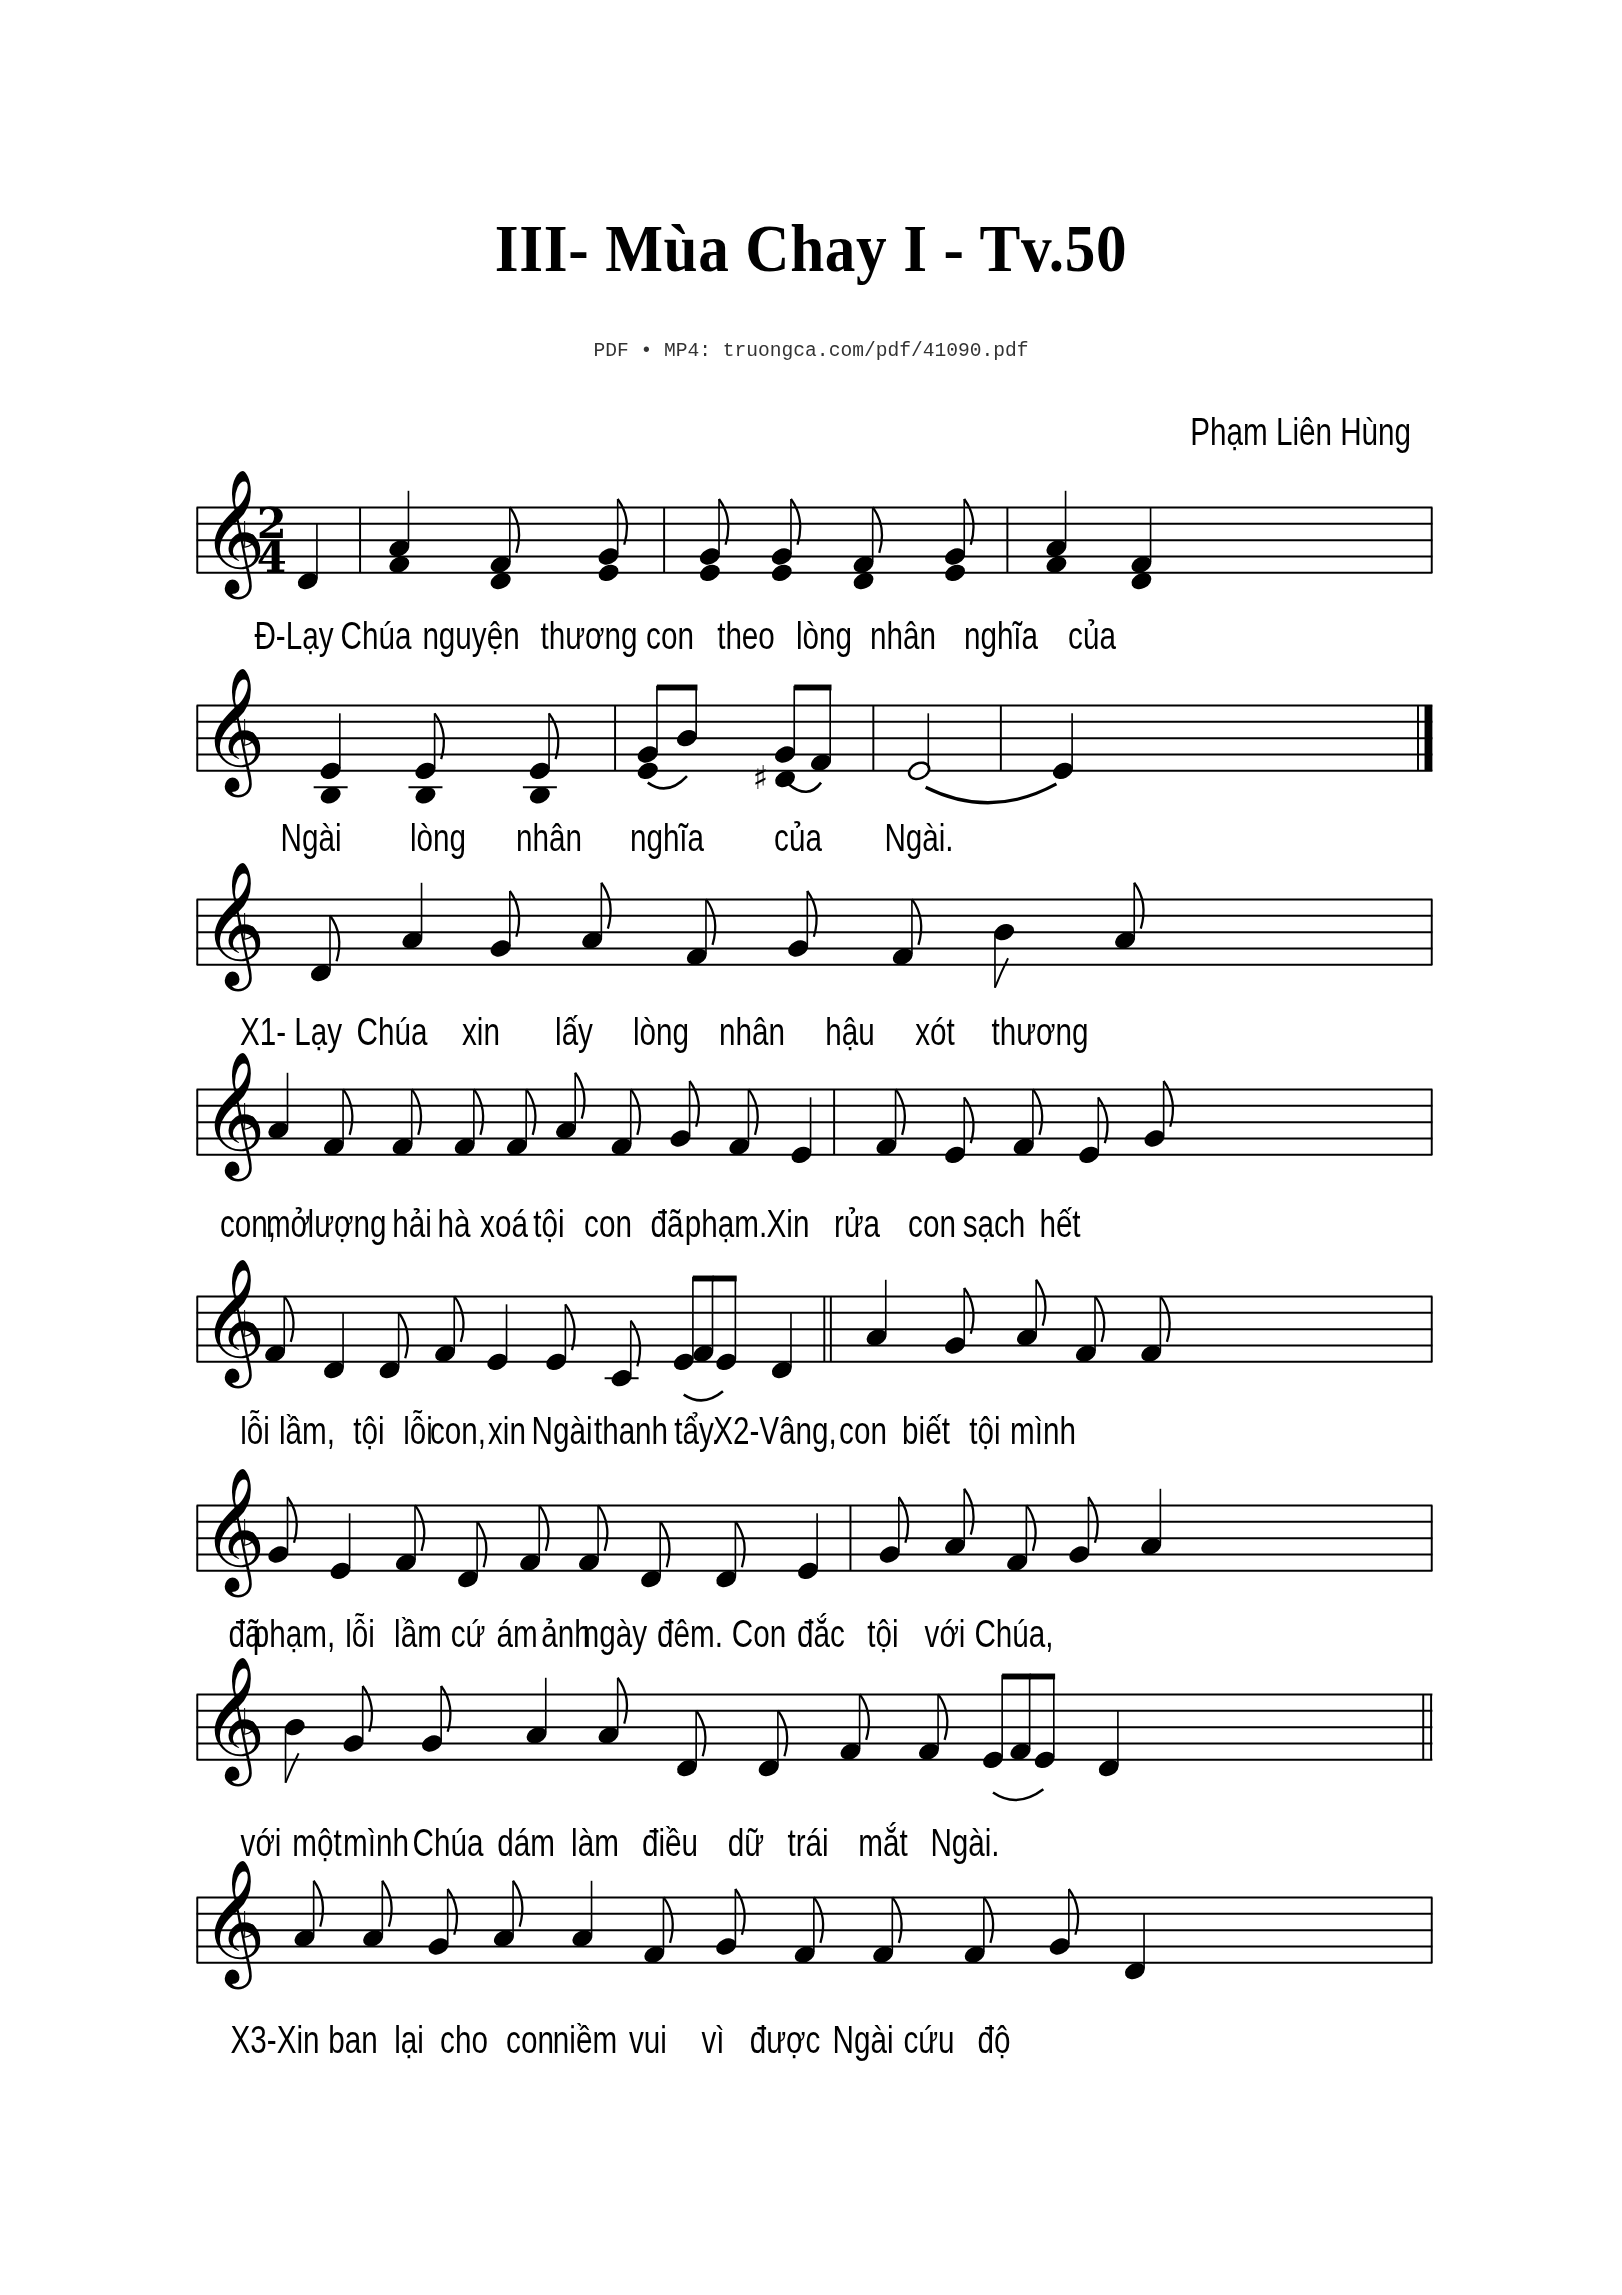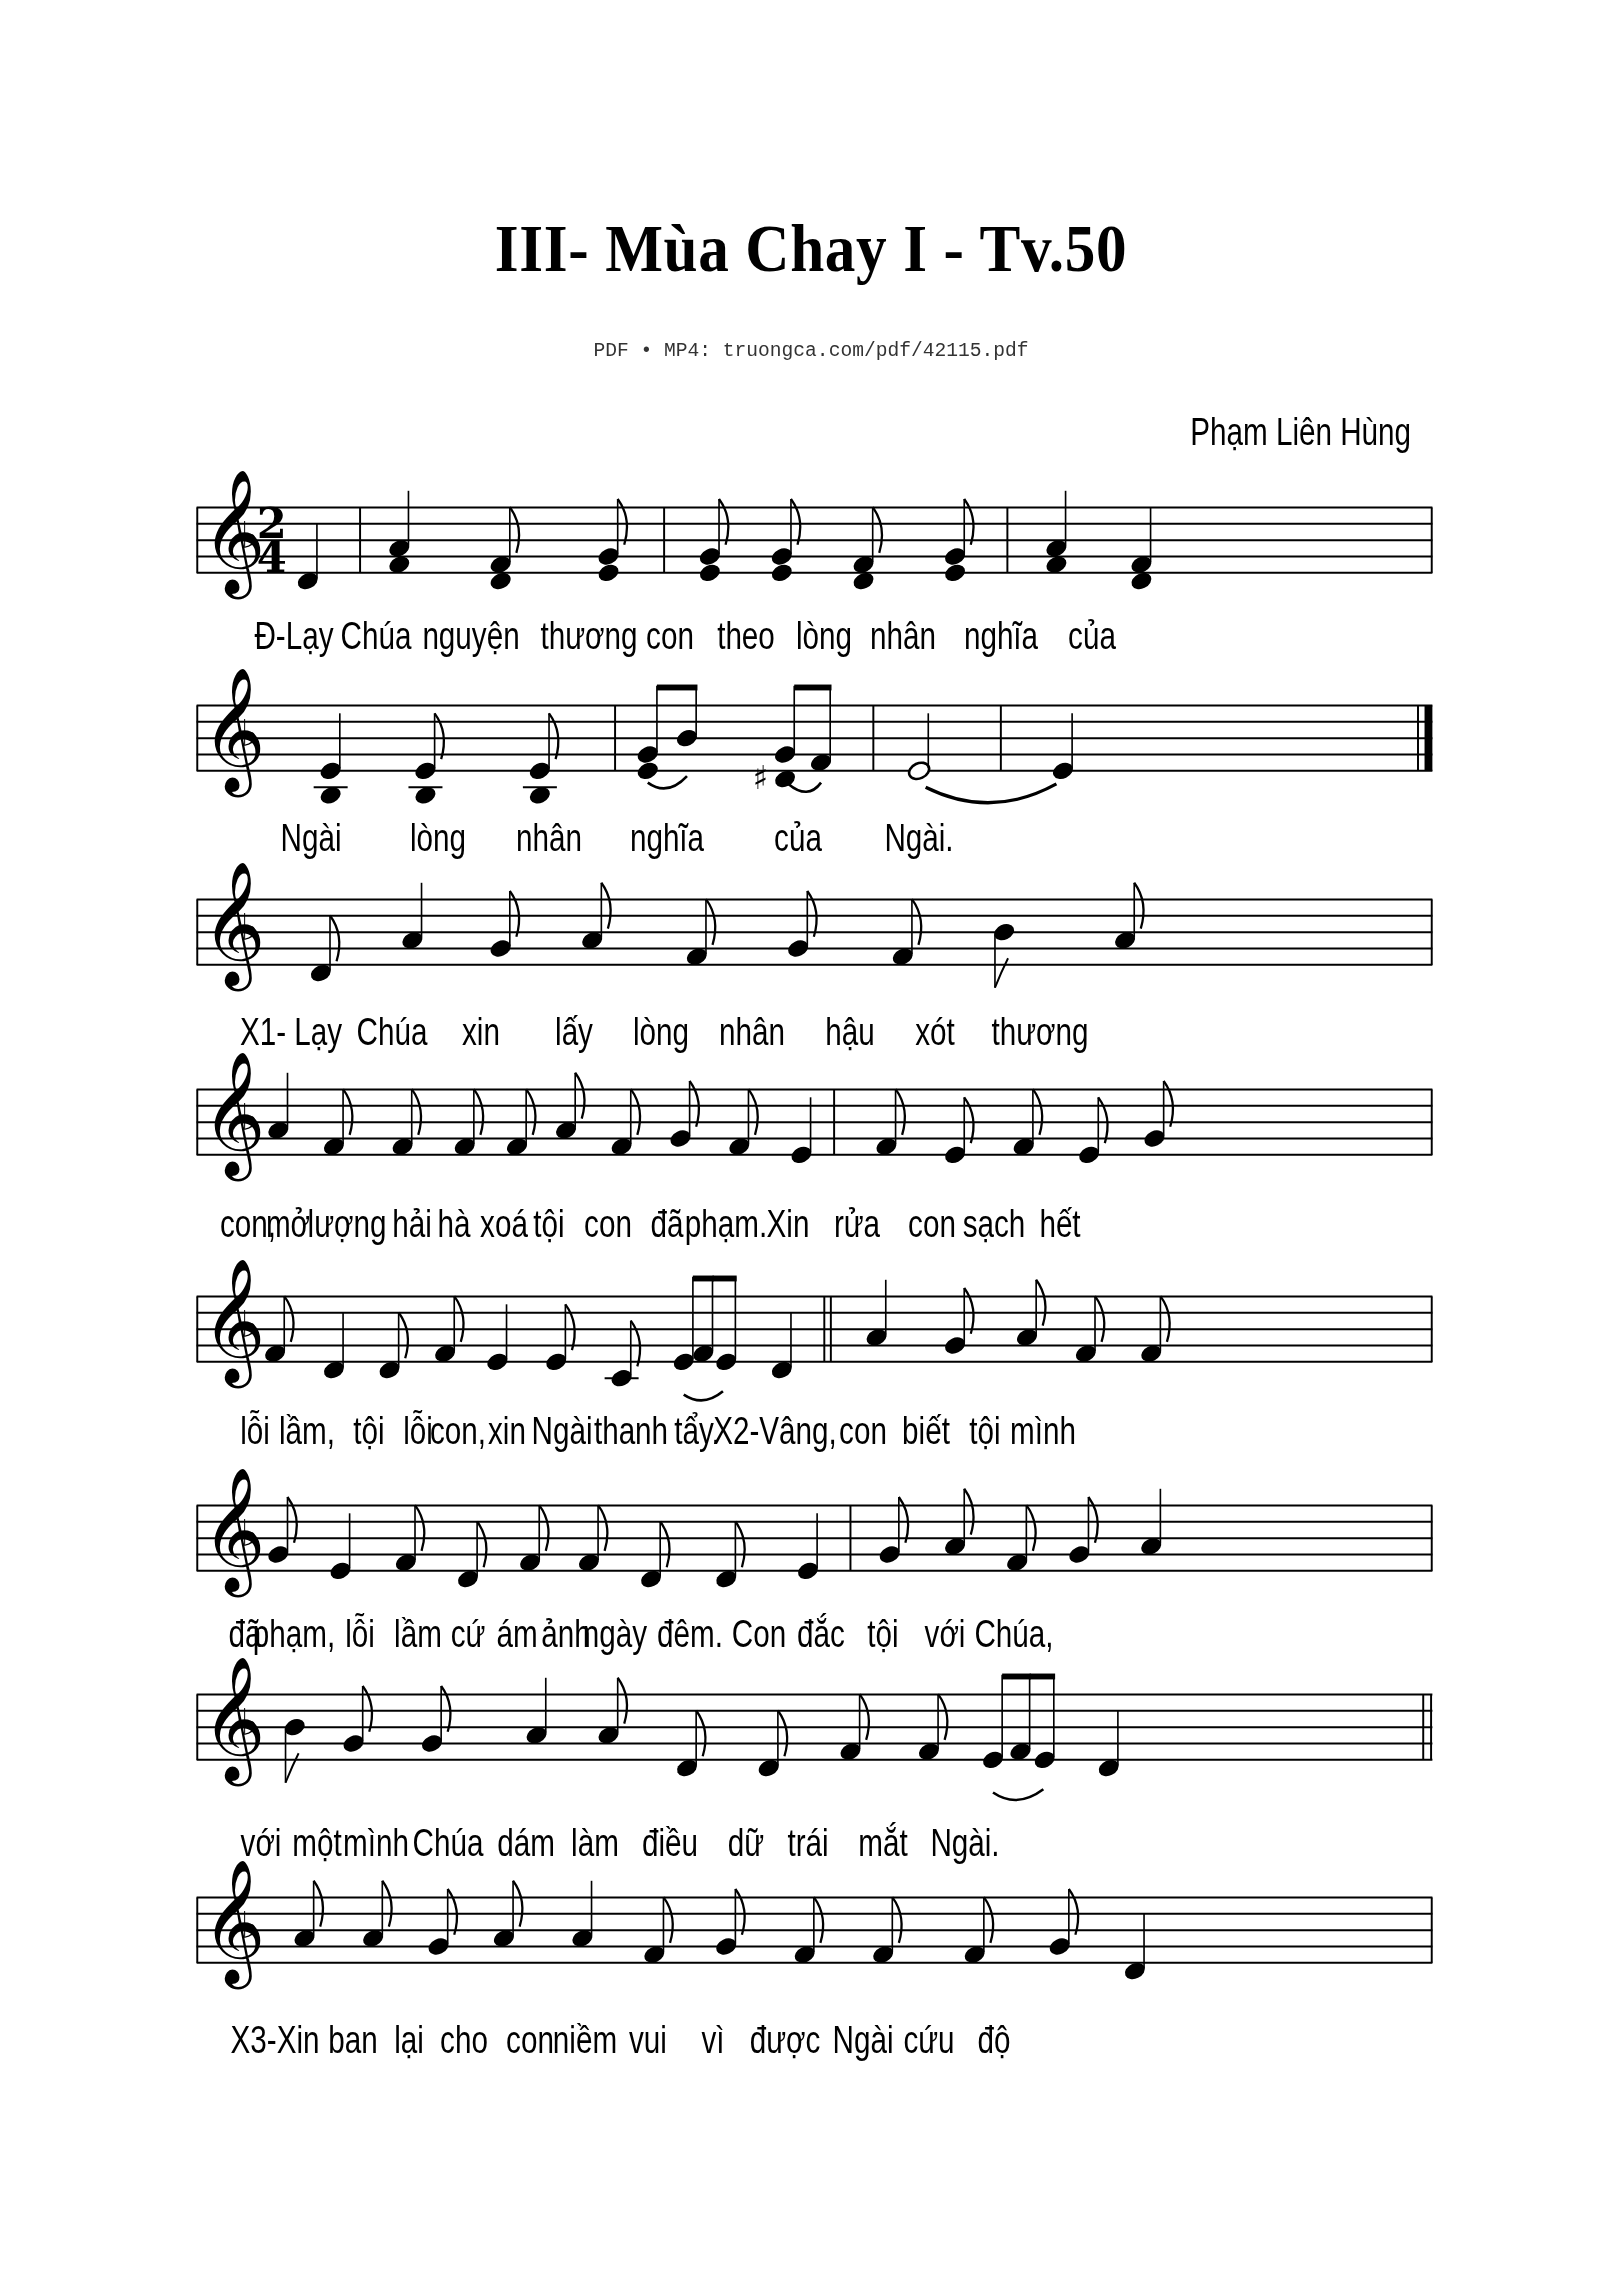--- a/index.html
+++ b/index.html
@@ -15,21 +15,21 @@
   .system { position: absolute; left: 196px; width: 1237px; }
   .staff-svg { position: absolute; left: 0; top: 0; overflow: visible; }
   .lyrics { position: absolute; left: 0; width: 1237px; height: 52px;
     font-family: Liberation Sans, sans-serif; font-size: 38px; white-space: nowrap; }
   .syl { position: absolute; top: 0; transform: translateX(-50%) scaleX(0.78); transform-origin: center; }
 </style>
 </head>
 <body>
 
 <div class="title">III-  Mùa Chay I - Tv.50</div>
-<div class="subtitle">PDF • MP4: truongca.com/pdf/42115.pdf</div>
+<div class="subtitle">PDF • MP4: truongca.com/pdf/41090.pdf</div>
 <div class="composer">Phạm Liên Hùng</div>
 
 <div id="systems">
     <div class="system" style="top: 429px;">
       <svg class="staff-svg" width="1237" height="170" viewBox="0 -120 1890 260">
         <line x1="0" x2="1890" y1="0" y2="0" stroke="#000" stroke-width="3"></line>
         <line x1="0" x2="1890" y1="25" y2="25" stroke="#000" stroke-width="3"></line>
         <line x1="0" x2="1890" y1="50" y2="50" stroke="#000" stroke-width="3"></line>
         <line x1="0" x2="1890" y1="75" y2="75" stroke="#000" stroke-width="3"></line>
         <line x1="0" x2="1890" y1="100" y2="100" stroke="#000" stroke-width="3"></line>

